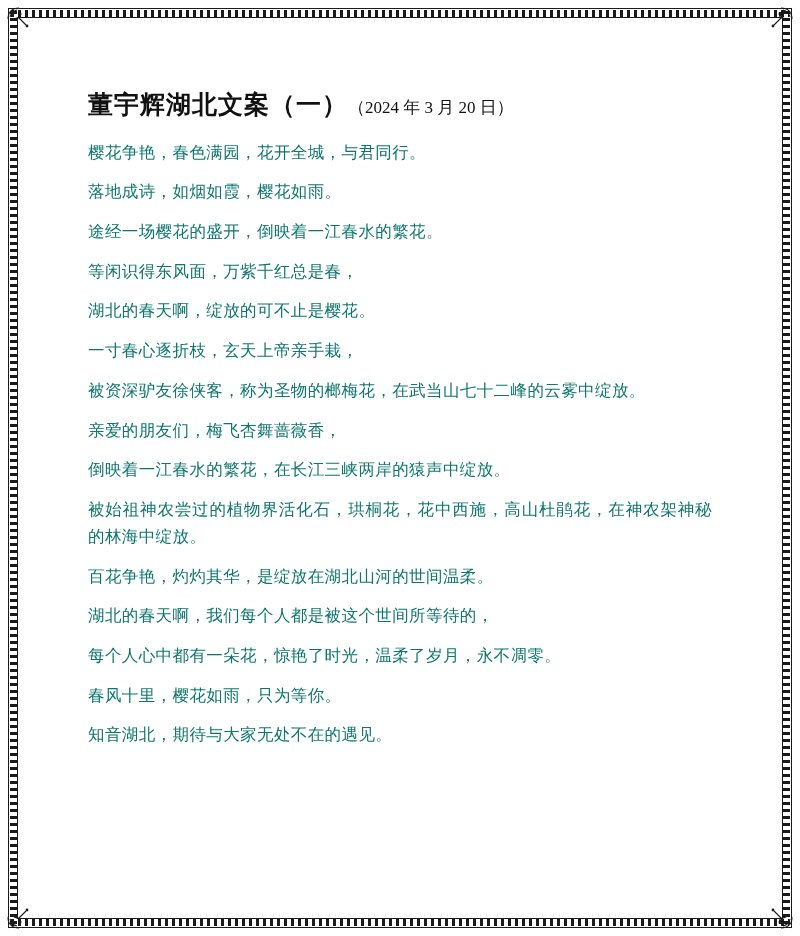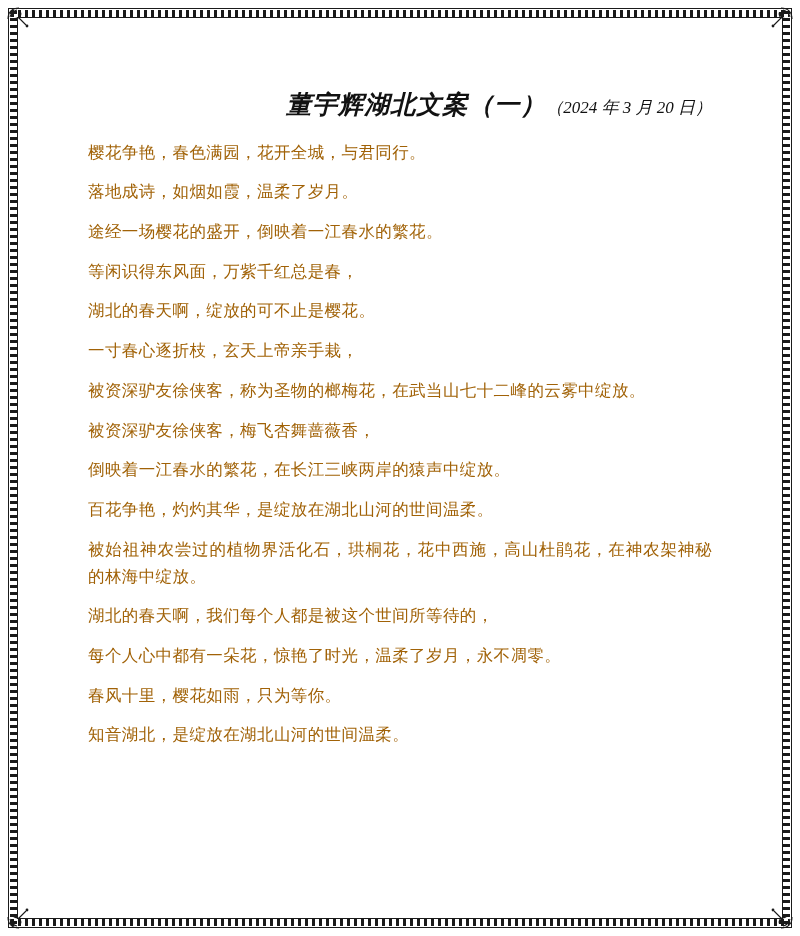--- a/index.html
+++ b/index.html
@@ -91,25 +91,24 @@
     position: absolute;
     left: 30px;
     top: 26px;
     width: 740px;
     height: 884px;
     box-sizing: border-box;
     padding: 56px 58px 0 58px;
   }
 
   .doc-title {
-    text-align: right;
+    text-align: left;
     margin: 0 0 16px 0;
     white-space: nowrap;
     line-height: 1.3;
-    font-style: italic;
   }
   .doc-title .main {
     font-family: "Liberation Serif", "DejaVu Serif", serif;
     font-size: 25px;
     font-weight: bold;
     letter-spacing: 1px;
   }
   .doc-title .date {
     font-size: 17px;
     font-weight: normal;
@@ -118,21 +117,21 @@
 
   .body-lines {
     margin-top: 14px;
   }
   .line {
     font-size: 16.5px;
     line-height: 1.62;
     margin: 0 0 13px 0;
     text-align: justify;
     letter-spacing: 0.4px;
-    color: #a16207;
+    color: #0f766e;
   }
   .line.wrap {
     margin-bottom: 13px;
   }
 </style>
 </head>
 <body>
 
 <div class="page">
 
@@ -187,30 +186,30 @@
   </div>
 
   <div class="content">
 
     <h1 class="doc-title">
       <span class="main">董宇辉湖北文案（一）</span><span class="date">（2024 年 3 月 20 日）</span>
     </h1>
 
     <div class="body-lines">
       <p class="line">樱花争艳，春色满园，花开全城，与君同行。</p>
-      <p class="line">落地成诗，如烟如霞，温柔了岁月。</p>
+      <p class="line">落地成诗，如烟如霞，樱花如雨。</p>
       <p class="line">途经一场樱花的盛开，倒映着一江春水的繁花。</p>
       <p class="line">等闲识得东风面，万紫千红总是春，</p>
       <p class="line">湖北的春天啊，绽放的可不止是樱花。</p>
       <p class="line">一寸春心逐折枝，玄天上帝亲手栽，</p>
       <p class="line">被资深驴友徐侠客，称为圣物的榔梅花，在武当山七十二峰的云雾中绽放。</p>
-      <p class="line">被资深驴友徐侠客，梅飞杏舞蔷薇香，</p>
+      <p class="line">亲爱的朋友们，梅飞杏舞蔷薇香，</p>
       <p class="line">倒映着一江春水的繁花，在长江三峡两岸的猿声中绽放。</p>
+      <p class="line wrap">被始祖神农尝过的植物界活化石，珙桐花，花中西施，高山杜鹃花，在神农架神秘的林海中绽放。</p>
       <p class="line">百花争艳，灼灼其华，是绽放在湖北山河的世间温柔。</p>
-      <p class="line wrap">被始祖神农尝过的植物界活化石，珙桐花，花中西施，高山杜鹃花，在神农架神秘的林海中绽放。</p>
       <p class="line">湖北的春天啊，我们每个人都是被这个世间所等待的，</p>
       <p class="line">每个人心中都有一朵花，惊艳了时光，温柔了岁月，永不凋零。</p>
       <p class="line">春风十里，樱花如雨，只为等你。</p>
-      <p class="line">知音湖北，是绽放在湖北山河的世间温柔。</p>
+      <p class="line">知音湖北，期待与大家无处不在的遇见。</p>
     </div>
 
   </div>
 </div>
 
 </body></html>

